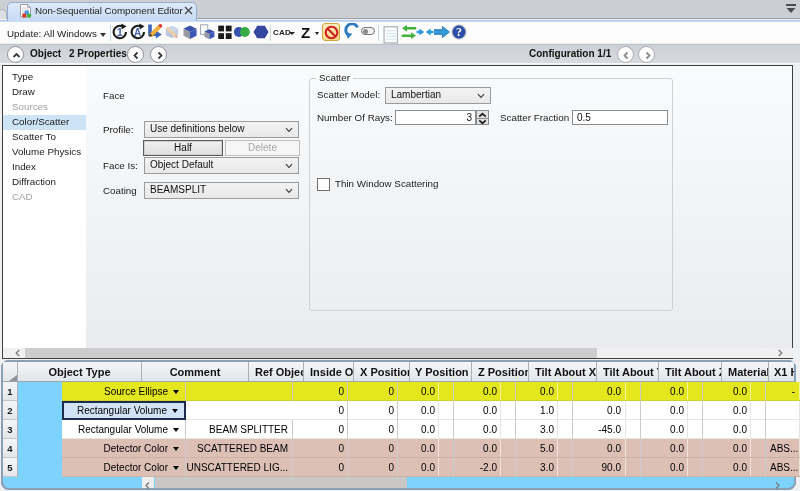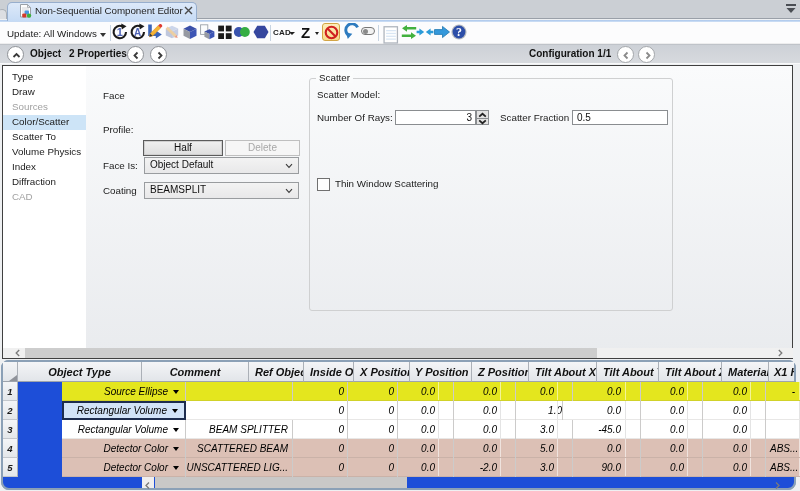--- a/index.html
+++ b/index.html
@@ -36,21 +36,21 @@
 .combo { position:absolute; background:linear-gradient(180deg,#f3f3f3,#e8e8e9); border:1px solid #999c9f; font-size:10px; color:#111; }
 .combo .cv { position:absolute; left:5px; top:1px; }
 .combo svg.chev { position:absolute; right:5px; top:5px; }
 .tbox { position:absolute; background:#fff; border:1px solid #8a8d90; font-size:10px; color:#111; }
 #fs { position:absolute; left:306px; top:12px; width:364px; height:233px; border:1px solid #cfd0d1; border-radius:3px; }
 #fslg { position:absolute; left:313px; top:6px; font-size:9.8px; color:#1b1b1b; background:linear-gradient(180deg,#fbfcfc,#fafbfc); padding:0 3px; }
 #pscroll { left:3px; top:348px; width:790px; height:10px; background:#f0f0f0; }
 #pthumb { left:22px; top:0px; width:572px; height:10px; background:#cdcdcd; }
 
 
-#grid { left:1px; top:360px; width:795px; height:130px; background:#1d4ed8; border:2px solid #8ba0b6; border-radius:8px;font-style:italic; }
+#grid { left:1px; top:360px; width:795px; height:130px; background:#7dd3fc; border:2px solid #8ba0b6; border-radius:8px; }
 .hcell { position:absolute; top:0; height:20px; background:linear-gradient(180deg,#f4f5f7,#e2e5e9); border-right:1px solid #abb0b7; border-bottom:1px solid #9ea4ac; font-size:11px; font-weight:bold; color:#111; overflow:hidden; white-space:nowrap; line-height:20px; }
 .rhd { position:absolute; left:0; width:15px; background:linear-gradient(180deg,#f4f5f7,#e4e7ea); border-right:1px solid #abb0b7; border-bottom:1px solid #c3c7cc; font-size:9.5px; font-weight:bold; color:#1a1a1a; text-align:center; line-height:19px; }
 .row { position:absolute; left:15px; width:776px; height:19px;margin-left:44px; }
 .cell { position:absolute; top:0; height:19px; font-size:10px; color:#000; line-height:19px; white-space:nowrap; overflow:hidden; border-right:1px solid #cccbca; }
 .num { text-align:right; }
 .row { border-bottom:1px solid rgba(110,105,100,0.16); }
 .r1 { background:#e4e61e; }
 .rw { background:#fff; }
 .r45 { background:#dcc0b5; }
 .r1 .sv, .r45 .sv { position:absolute; top:0; width:1px; height:18px; background:rgba(255,255,255,0.55); }
@@ -235,39 +235,51 @@
       <div class="nitem ndis" style="top:34.5px">Sources</div>
       <div class="nitem" style="top:49.5px">Color/Scatter</div>
       <div class="nitem" style="top:64.5px">Scatter To</div>
       <div class="nitem" style="top:79.5px">Volume Physics</div>
       <div class="nitem" style="top:94.5px">Index</div>
       <div class="nitem" style="top:109.5px">Diffraction</div>
       <div class="nitem ndis" style="top:124.5px">CAD</div>
     </div>
     <div class="plabel" style="left:100px;top:24px">Face</div>
     <div class="plabel" style="left:100px;top:58px">Profile:</div>
+    <div class="combo" style="left:141px;top:55px;width:155px;height:17px">
+        <span class="cv">Use definitions below</span>
+        <svg class="chev" width="8" height="6">
+          <path d="M1 1.2 L4 4.4 L7 1.2" fill="none" stroke="#3c3c3c" stroke-width="1.1"></path>
+        </svg>
+      </div>
     <div class="abs" style="left:140px;top:74px;width:80px;height:16px;background:linear-gradient(180deg,#f0f0f0,#dedede);border:1px solid #5c5c5c;box-shadow:inset 0 0 0 1px #cfcfcf;text-align:center;font-size:10px;line-height:14px;color:#111">Half</div>
     <div class="abs" style="left:222px;top:74px;width:75px;height:16px;background:#f6f6f6;border:1px solid #bfbfbf;text-align:center;font-size:10px;line-height:14px;color:#a8a8a8">Delete</div>
     <div class="plabel" style="left:100px;top:94px">Face Is:</div>
     <div class="combo" style="left:141px;top:91px;width:155px;height:17px">
         <span class="cv">Object Default</span>
         <svg class="chev" width="8" height="6">
           <path d="M1 1.2 L4 4.4 L7 1.2" fill="none" stroke="#3c3c3c" stroke-width="1.1"></path>
         </svg>
       </div>
     <div class="plabel" style="left:100px;top:119px">Coating</div>
     <div class="combo" style="left:141px;top:116px;width:155px;height:17px">
         <span class="cv">BEAMSPLIT</span>
         <svg class="chev" width="8" height="6">
           <path d="M1 1.2 L4 4.4 L7 1.2" fill="none" stroke="#3c3c3c" stroke-width="1.1"></path>
         </svg>
       </div>
     <div id="fs"></div>
     <div id="fslg">Scatter</div>
     <div class="plabel" style="left:314px;top:23px">Scatter Model:</div>
+    <div class="combo" style="left:382px;top:21px;width:106px;height:17px">
+        <span class="cv">Lambertian</span>
+        <svg class="chev" width="8" height="6">
+          <path d="M1 1.2 L4 4.4 L7 1.2" fill="none" stroke="#3c3c3c" stroke-width="1.1"></path>
+        </svg>
+      </div>
     <div class="plabel" style="left:314px;top:46px">Number Of Rays:</div>
     <div class="tbox" style="left:392px;top:44px;width:81px;height:15px;text-align:right;padding-right:3px;line-height:13px">3</div>
     <div class="abs" style="left:473px;top:44px;width:13px;height:15px;border:1px solid #8a8d90;background:#e3e3e3">
       <svg width="11" height="13" viewBox="0 0 11 13">
           <path d="M2.2 4.6 L5.5 1.8 L8.8 4.6" fill="none" stroke="#222" stroke-width="1.8"></path>
           <path d="M2.2 8.4 L5.5 11.2 L8.8 8.4" fill="none" stroke="#222" stroke-width="1.8"></path>
           <line x1="0" y1="6.5" x2="11" y2="6.5" stroke="#8a8d90" stroke-width="1"></line>
         </svg>
     </div>
     <div class="plabel" style="left:497px;top:46px">Scatter Fraction</div>
@@ -328,21 +340,21 @@
         <div class="sv" style="left:625px"></div>
         <div class="sv" style="left:688px"></div>
         <div class="sv" style="left:737px"></div>
     </div>
     <div class="row rw" style="top:39px">
       <div class="cell ot sel" style="left:0;width:124px">Rectangular Volume<span class="da"></span></div>
       <div class="cell num" style="left:231px;width:55px;padding-right:3px">0</div>
       <div class="cell num" style="left:286px;width:50px;padding-right:3px">0</div>
       <div class="cell num" style="left:336px;width:56px;padding-right:18px">0.0</div>
       <div class="cell num" style="left:392px;width:62px;padding-right:18px">0.0</div>
-      <div class="cell num" style="left:444px;width:57px;">1.0</div>
+      <div class="cell num" style="left:454px;width:57px;padding-right:18px">1.0</div>
       <div class="cell num" style="left:511px;width:68px;padding-right:19px">0.0</div>
       <div class="cell num" style="left:579px;width:62px;padding-right:18px">0.0</div>
       <div class="cell num" style="left:641px;width:63px;padding-right:18px">0.0</div>
       <div class="cell num" style="left:704px;width:47px;padding-right:17px"></div>
       <div class="cell" style="left:751px;width:25px;border-right:none"></div>
       <div class="sv" style="left:376px"></div>
         <div class="sv" style="left:438px"></div>
         <div class="sv" style="left:495px"></div>
         <div class="sv" style="left:563px"></div>
         <div class="sv" style="left:625px"></div>

